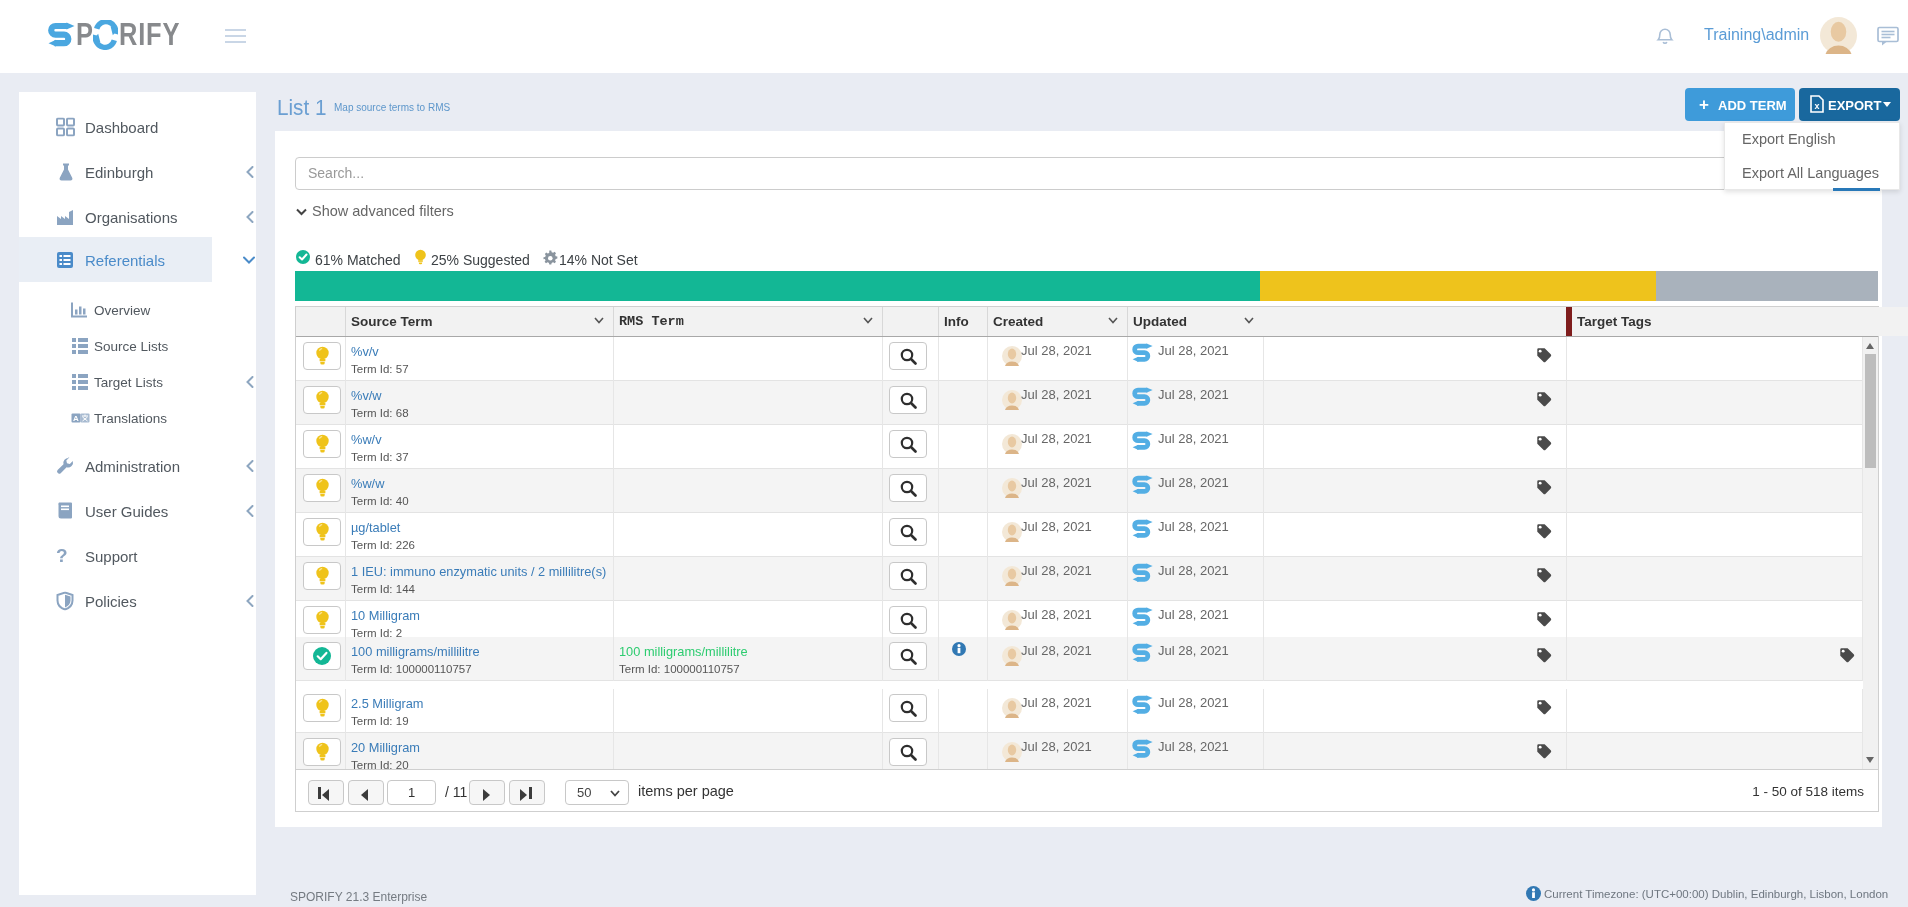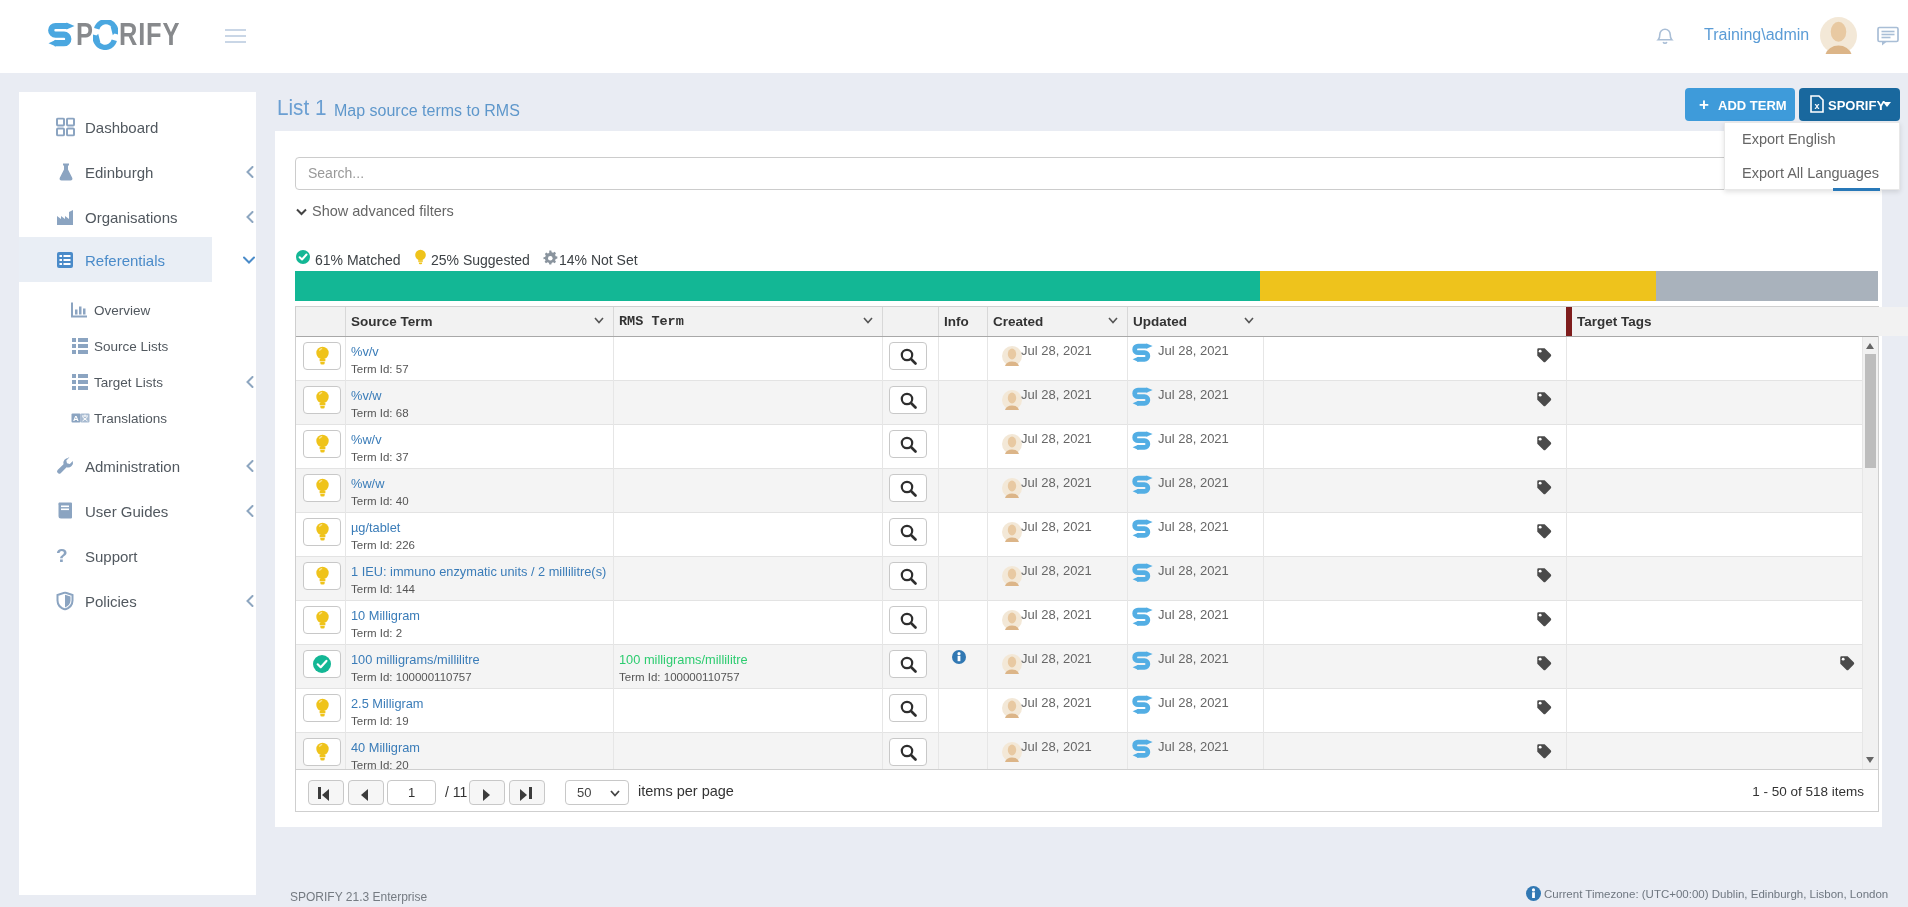--- a/index.html
+++ b/index.html
@@ -10,21 +10,21 @@
 #side { position:absolute; left:19px; top:92px; width:237px; height:803px; background:#fff; }
 .mi { position:absolute; left:0; width:193px; height:45px; }
 .mi .tx { position:absolute; left:66px; top:50%; transform:translateY(-50%); font-size:15px; color:#51585f; }
 .mi.sub .tx { left:75px; font-size:13.5px; }
 .mi.active { background:#e9eef5; }
 .mi.active .tx { color:#4a8bc9; }
 .icw { position:absolute; left:37px; top:50%; transform:translateY(-50%); }
 .sub .icw { left:52px; }
 .chv { position:absolute; left:224px; top:50%; transform:translateY(-50%); }
 #ptitle { position:absolute; left:277px; top:95px; font-size:22.5px; color:#6b9fd2; white-space:nowrap; transform:scaleX(.92); transform-origin:0 0; }
-#psub { position:absolute; left:334px; top:102px; font-size:16px; color:#5e97cb; white-space:nowrap; }
+#psub { position:absolute; left:334px; top:102px; font-size:10px; color:#5e97cb; white-space:nowrap; }
 #btnAdd { position:absolute; left:1685px; top:88px; width:110px; height:33px; background:#3e9bda; border-radius:4px; color:#fff; font-size:13px; font-weight:700; }
 #btnExp { position:absolute; left:1799px; top:88px; width:101px; height:33px; background:#19689e; border-radius:4px; color:#fff; font-size:13px; font-weight:700; }
 #ddown { position:absolute; left:1724px; top:122px; width:176px; height:68px; background:#fff; border:1px solid #e8e8e8; box-shadow:0 2px 5px rgba(0,0,0,.12); z-index:40; }
 #ddown .it { position:absolute; left:17px; font-size:14.5px; color:#666; }
 #card { position:absolute; left:275px; top:131px; width:1607px; height:696px; background:#fff; }
 #search { position:absolute; left:20px; top:26px; width:1583px; height:33px; border:1px solid #ccc; border-radius:4px; background:#fff; font-size:14px; color:#999; line-height:31px; padding-left:12px; }
 #advf { position:absolute; left:21px; top:72px; font-size:14.5px; color:#666; padding-left:16px; }
 #pbar { position:absolute; left:20px; top:140px; width:1583px; height:30px; background:#a9b2bc; }
 #pbar .g { position:absolute; left:0; top:0; width:965px; height:30px; background:#13b795; }
 #pbar .y { position:absolute; left:965px; top:0; width:396px; height:30px; background:#eec31c; }
@@ -274,21 +274,21 @@
     <span style="position:absolute;left:14px;top:7px;font-size:17px;font-weight:700;">+</span>
     <span style="position:absolute;left:33px;top:10px;">ADD TERM</span>
   </div>
 <div id="btnExp">
     <span style="position:absolute;left:11px;top:7px;">
       <svg width="14" height="18" viewBox="0 0 14 18" style="">
         <path d="M1 1 h8 l4 4 v12 h-12 Z" fill="none" stroke="#fff" stroke-width="1.6"></path>
         <text x="7" y="13.5" font-size="9" font-weight="bold" fill="#fff" text-anchor="middle" font-family="Liberation Sans">x</text>
       </svg>
     </span>
-    <span style="position:absolute;left:29px;top:10px;">SPORIFY</span>
+    <span style="position:absolute;left:29px;top:10px;">EXPORT</span>
     <span style="position:absolute;right:9px;top:14px;width:0;height:0;border-left:4.5px solid transparent;border-right:4.5px solid transparent;border-top:5px solid #fff;"></span>
   </div>
 <div id="card">
     <div id="search">Search...</div>
     <div id="advf"><span style="position:absolute;left:0;top:5px;">
         <svg width="11" height="8" viewBox="0 0 11 8" style="">
           <path d="M1 1.5 L5.5 6 L10 1.5" stroke="#444" stroke-width="2" fill="none"></path>
         </svg>
       </span>Show advanced filters</div>
     <div style="position:absolute;left:21px;top:119px;">
@@ -685,21 +685,21 @@
 </svg>
           </div>
           <div class="udate">Jul 28, 2021</div>
           <div style="position:absolute;left:1240px;top:10px;">
             <svg width="16" height="16" viewBox="0 0 16 16" style="">
               <path d="M8.64 1.28 L14.72 7.36 a1.6 1.6 0 0 1 0 2.24 L9.6 14.72 a1.6 1.6 0 0 1 -2.24 0 L1.28 8.64 V2.4 a1.12 1.12 0 0 1 1.12-1.12 Z" fill="#4a4a4a"></path>
               <circle cx="4.16" cy="4.16" r="1.44" fill="#fff"></circle>
             </svg>
           </div>
         </div>
-        <div class="row alt" style="top:308px;">
+        <div class="row alt" style="top:300px;">
           <div class="vl" style="left:49px;"></div>
           <div class="vl" style="left:317px;"></div>
           <div class="vl" style="left:586px;"></div>
           <div class="vl" style="left:642px;"></div>
           <div class="vl" style="left:691px;"></div>
           <div class="vl" style="left:831px;"></div>
           <div class="vl" style="left:967px;"></div>
           <div class="vl" style="left:1270px;"></div>
           <div class="vl" style="left:1566px;"></div>
           <div class="ibtn" style="text-align:center;">
@@ -814,21 +814,21 @@
           <div class="vl" style="left:1270px;"></div>
           <div class="vl" style="left:1566px;"></div>
           <div class="ibtn" style="text-align:center;">
             <svg width="15" height="20" viewBox="0 0 15 20" style="">
               <circle cx="7.5" cy="7" r="6.2" fill="#efc31a"></circle>
               <path d="M4.6 13 h5.8 v2.2 h-5.8 Z" fill="#efc31a"></path>
               <path d="M5.3 15.8 h4.4 v1.2 a1.5 1.5 0 0 1 -1.5 1.5 h-1.4 a1.5 1.5 0 0 1 -1.5 -1.5 Z" fill="#efc31a"></path>
               <path d="M4.7 4.2 a3.6 3.6 0 0 1 2-1.6" stroke="#fbe49a" stroke-width="1.3" fill="none" stroke-linecap="round"></path>
             </svg>
           </div>
-          <div class="lnk">40 Milligram</div>
+          <div class="lnk">20 Milligram</div>
           <div class="tid">Term Id: 20</div>
           <div class="sbtn" style="text-align:center;">
             <svg width="18" height="18" viewBox="0 0 18 18" style="">
               <circle cx="8" cy="8" r="5.2" fill="none" stroke="#2e2e2e" stroke-width="2.2"></circle>
               <path d="M12 12 L16.5 16.5" stroke="#2e2e2e" stroke-width="2.6" stroke-linecap="round"></path>
             </svg>
           </div>
           <div style="position:absolute;left:706px;top:9px;">
             <svg width="20" height="20" viewBox="0 0 20 20" style="">
               <circle cx="10.0" cy="10.0" r="10.0" fill="#f3e8d7"></circle>

